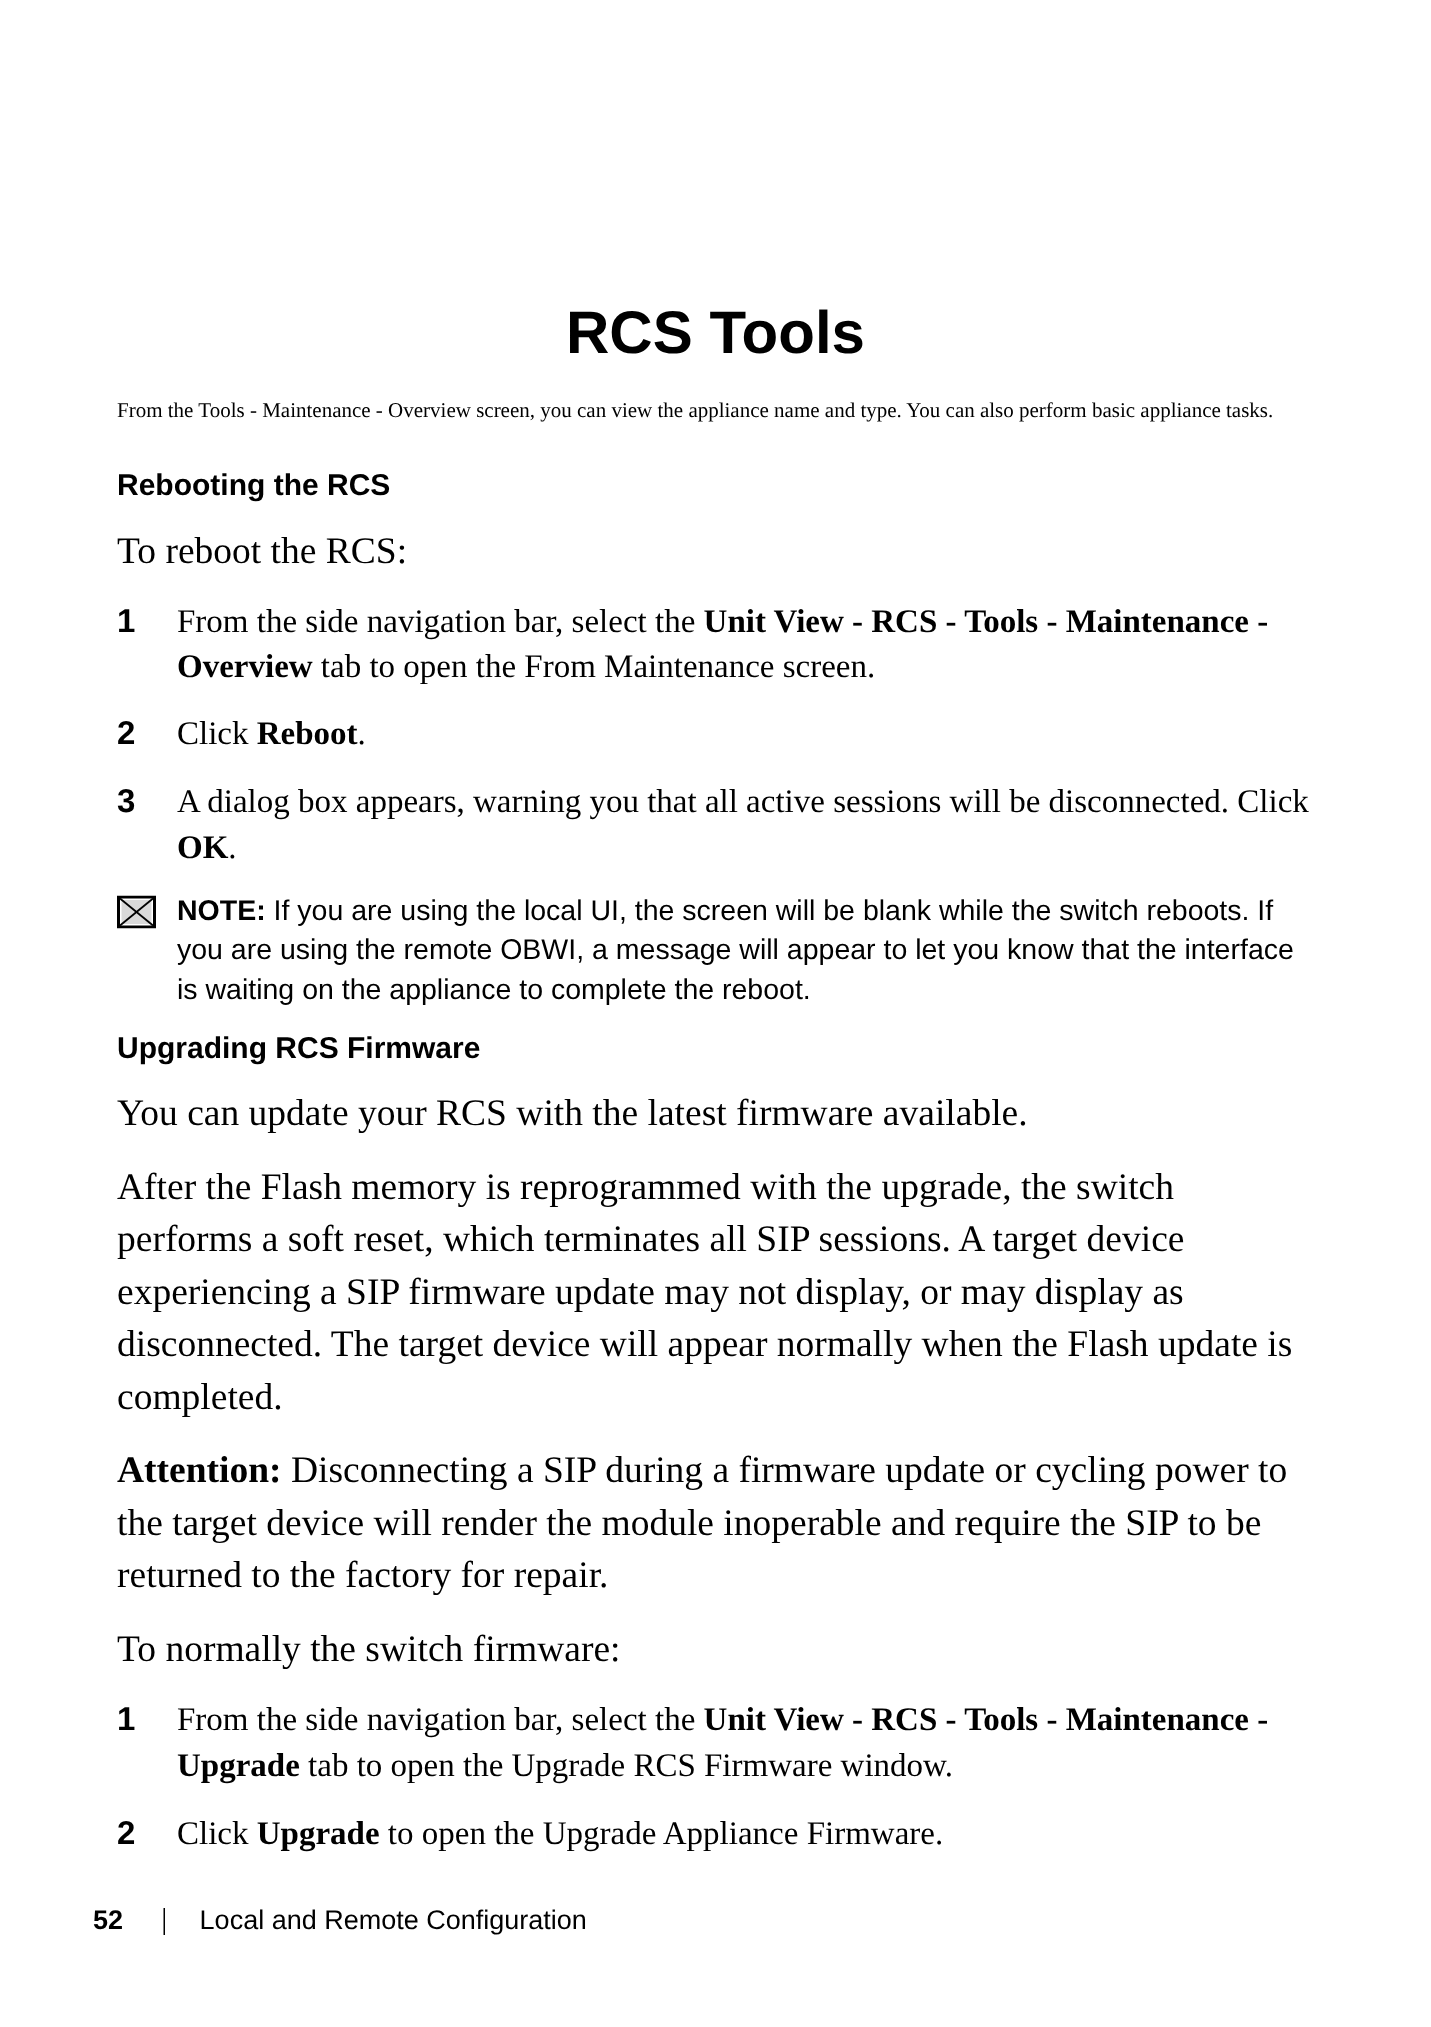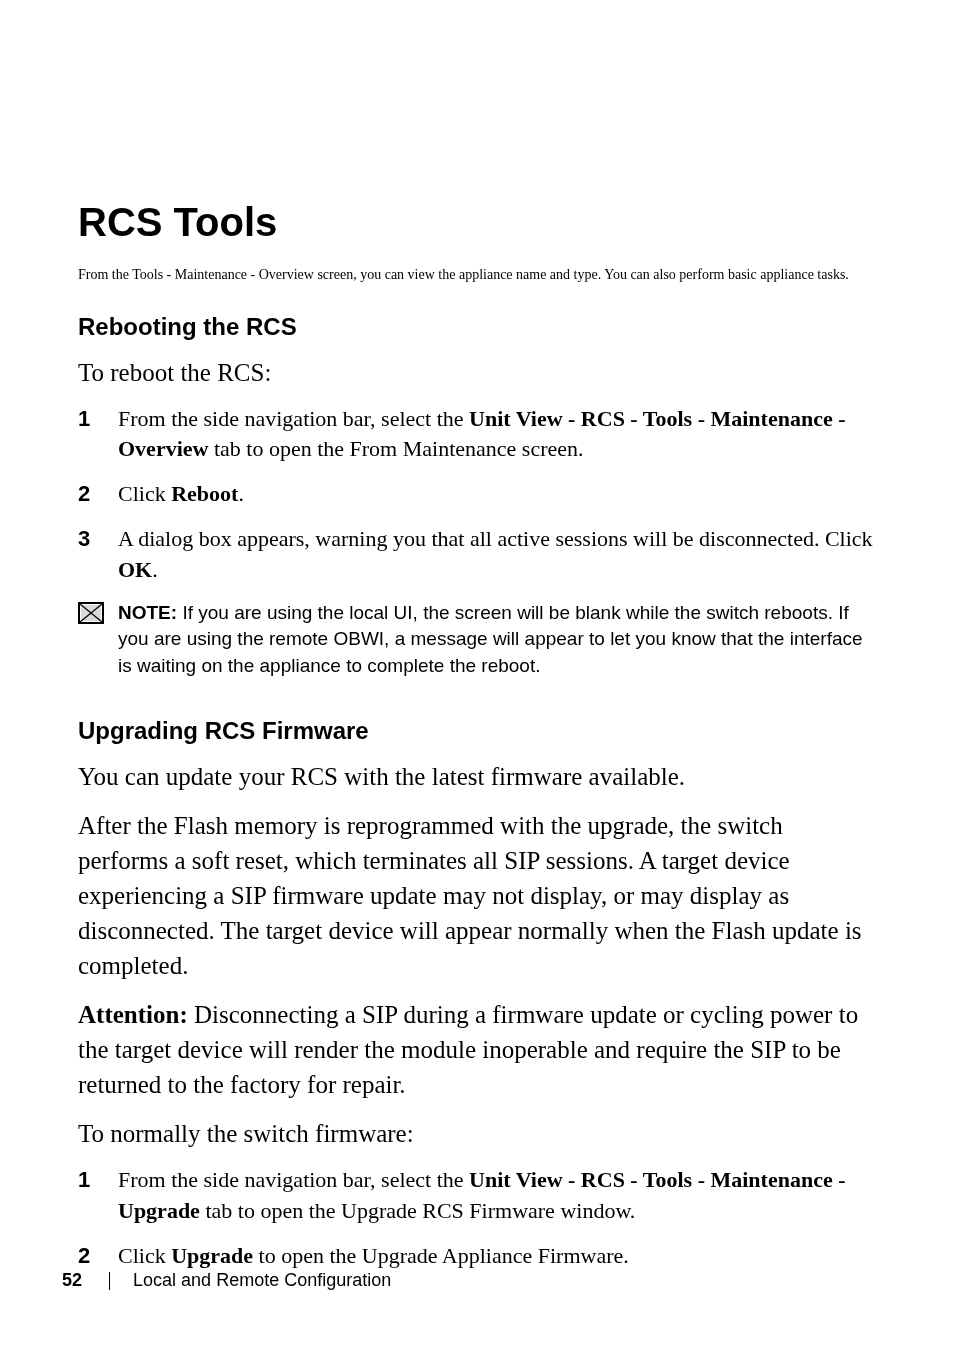--- a/index.html
+++ b/index.html
@@ -15,29 +15,30 @@
       color: #000000;
       padding: 80px 78px 60px 78px;
       position: relative;
     }
     .main-heading {
       font-family: Arial, Helvetica, sans-serif;
       font-size: 40px;
       font-weight: bold;
       margin-top: 120px;
       margin-bottom: 20px;
+      text-align: center;
     }
     .intro-para {
       font-size: 14px;
       line-height: 1.4;
       margin-bottom: 28px;
     }
     .section-heading {
       font-family: Arial, Helvetica, sans-serif;
-      font-size: 24px;
+      font-size: 20px;
       font-weight: bold;
       margin-bottom: 14px;
     }
     .body-text {
       font-size: 25px;
       line-height: 1.4;
       margin-bottom: 14px;
     }
     .ordered-list {
       list-style: none;
@@ -53,21 +54,21 @@
     .list-num {
       font-family: Arial, Helvetica, sans-serif;
       font-weight: bold;
       position: absolute;
       left: 0;
       top: 0;
     }
     .note-block {
       display: flex;
       align-items: flex-start;
-      margin-bottom: 38px;
+      margin-bottom: 14px;
       margin-top: 4px;
     }
     .note-icon-wrap {
       flex: 0 0 40px;
       padding-top: 2px;
     }
     .note-icon {
       width: 26px;
       height: 22px;
     }

